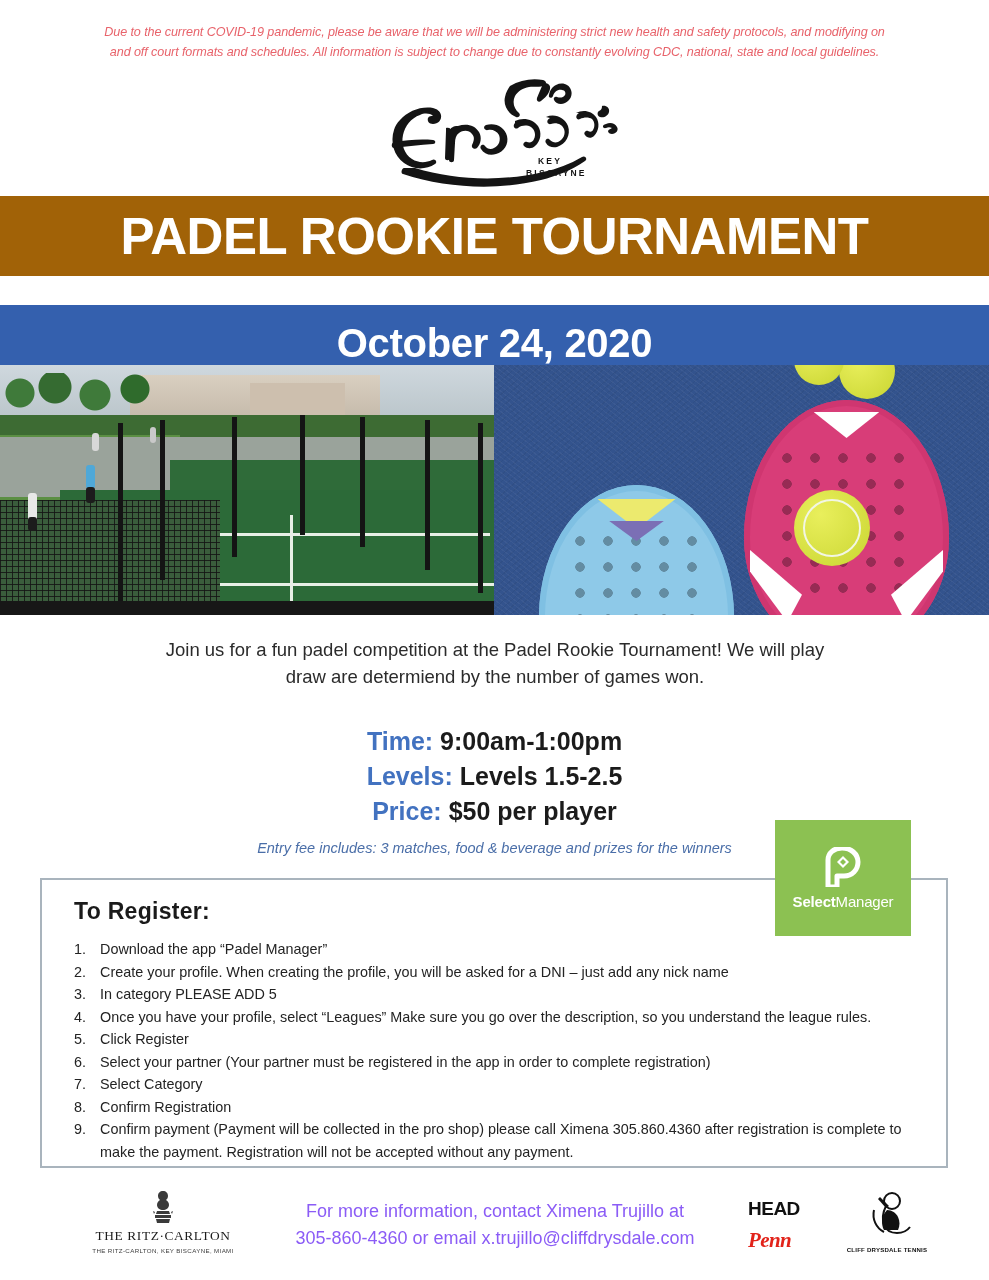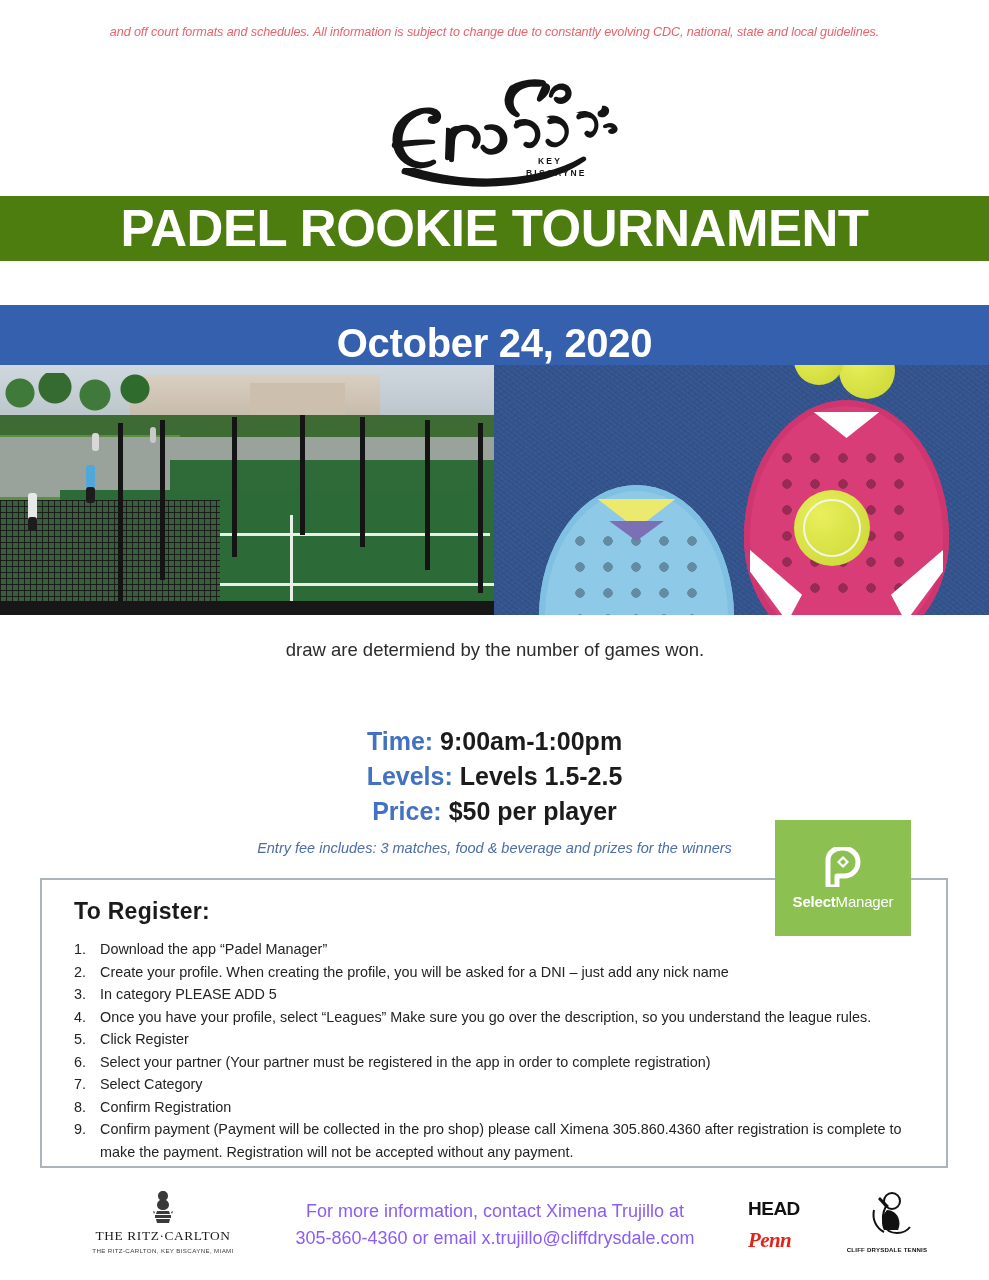--- a/index.html
+++ b/index.html
@@ -23,22 +23,22 @@
   }
 
   
   .logo-empanadas {
     position: absolute; top: 72px; left: 0; width: 989px; height: 118px;
   }
   .logo-empanadas svg { display: block; margin: 0 auto; }
 
   
   .banner-title {
-    position: absolute; top: 196px; left: 0; width: 989px; height: 65px;
-    background: #4d7c0f;
+    position: absolute; top: 196px; left: 0; width: 989px; height: 80px;
+    background: #a16207;
     display: flex; align-items: center; justify-content: center;
   }
   .banner-title .txt {
     color: #ffffff;
     font-size: 51px;
     font-weight: 700;
     letter-spacing: -0.5px;
     white-space: nowrap;
   }
   .banner-date {
@@ -174,20 +174,21 @@
   .cds-logo { position:absolute; left: 98px; top: 0; width: 82px; text-align:center; }
   .cds-name { font-size: 6.1px; font-weight:700; letter-spacing:0.2px; color:#111; margin-top:2px;
      white-space:nowrap; }
 </style>
 </head>
 <body>
 
 <div class="page">
 
   <div class="covid-notice">
+    <div>Due to the current COVID-19 pandemic, please be aware that we will be administering strict new health and safety protocols, and modifying on</div>
     <div>and off court formats and schedules. All information is subject to change due to constantly evolving CDC, national, state and local guidelines.</div>
   </div>
 
   <div class="logo-empanadas">
     <svg width="270" height="118" viewBox="0 0 270 118">
       <g fill="#141414">
 
         <path d="M150 14c10-6 22-8 33-6 3 1 4 3 2 5-5 3-11 1-16 2-6 1-11 4-14 9-3 6-1 13 4 17 2 2 0 5-3 4-8-3-13-12-11-20 1-5 3-8 5-11z"></path>
         <path d="M183 12c4-2 8 1 7 5-1 5-5 9-9 12-2 2-5 0-4-3 2-5 4-10 6-14z"></path>
         <path d="M196 13c6-3 13-1 15 5 2 5-1 11-6 13-4 2-9 1-11-3-1-2 1-4 3-3 3 1 6 1 8-2 1-2 0-5-3-5-4-1-8 2-9 6-1 3-5 2-4-1 1-5 3-8 7-10z"></path>
@@ -268,20 +269,21 @@
         <div class="chev" style="top:36px;left:36%;width:28%;height:20px;background:#7b6fb5;clip-path:polygon(0 0,100% 0,50% 100%);"></div>
 
       </div>
       <div class="ball" style="width:76px;height:76px;left:300px;top:125px;"></div>
       <div class="ball-seam" style="width:58px;height:58px;left:309px;top:134px;"></div>
     </div>
 
   </div>
 
   <div class="desc">
+    <div>Join us for a fun padel competition at the Padel Rookie Tournament! We will play</div>
     <div>draw are determiend by the number of games won.</div>
   </div>
 
   <div class="details">
     <div class="detail-row">
       <span class="detail-label">Time:</span>
       <span>9:00am-1:00pm</span>
     </div>
     <div class="detail-row">
       <span class="detail-label">Levels:</span>

